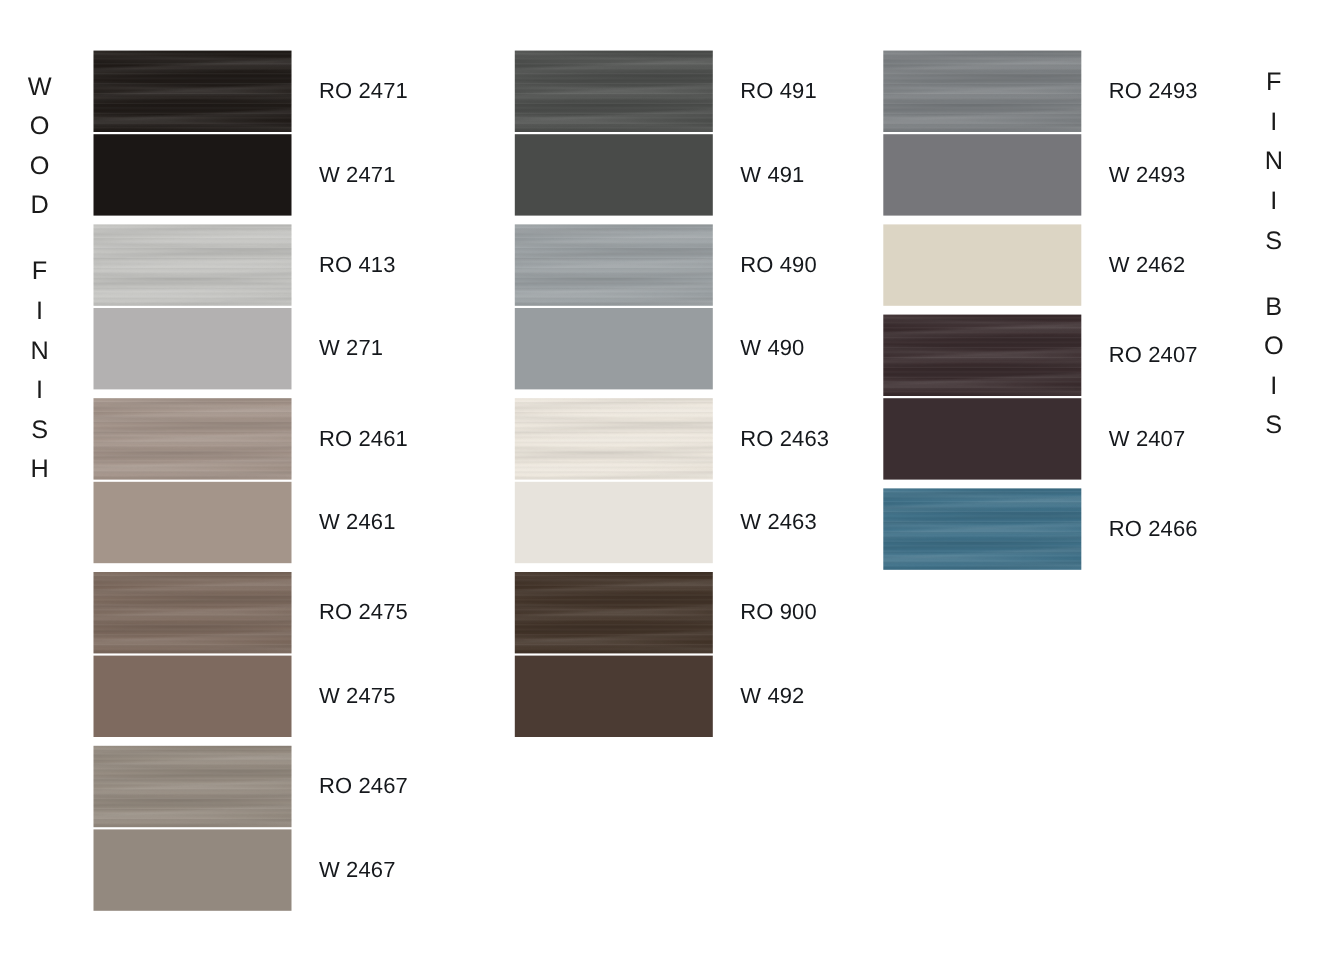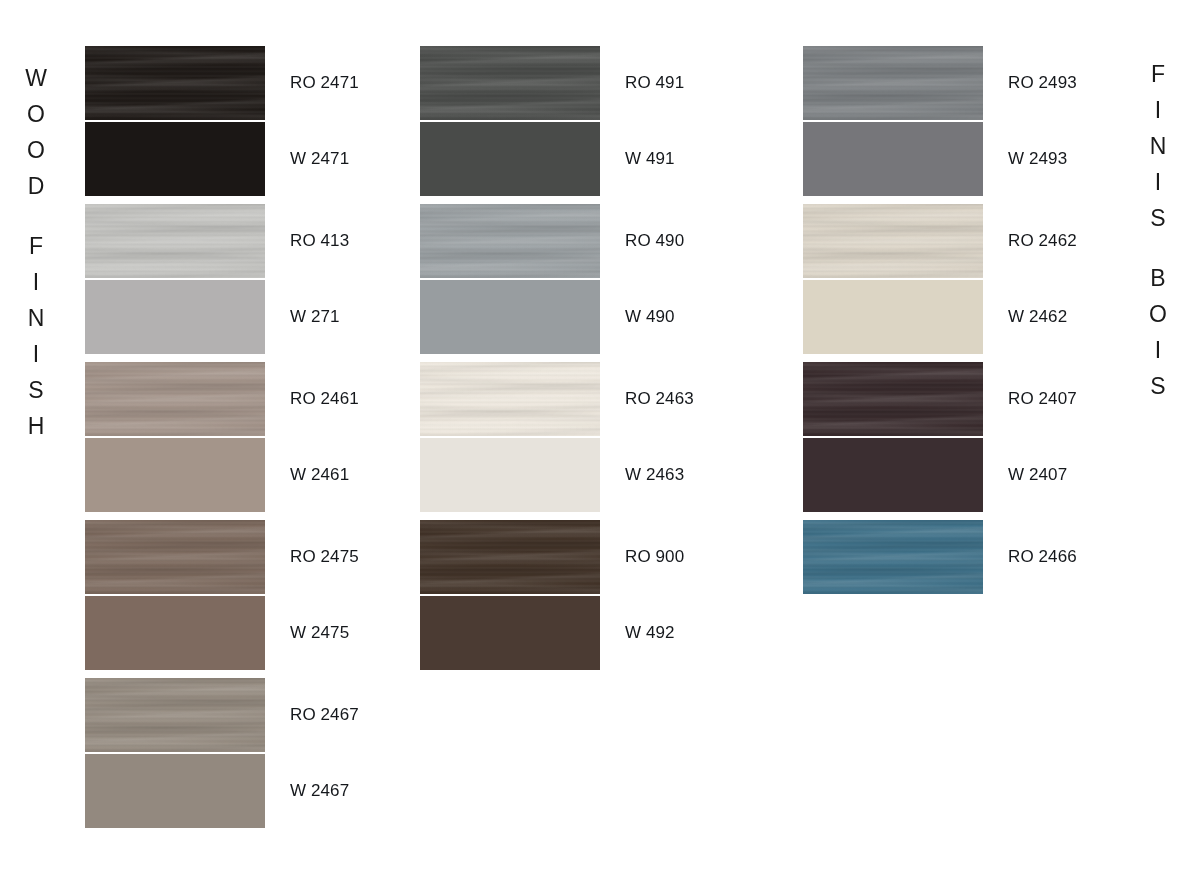--- a/index.html
+++ b/index.html
@@ -26,21 +26,21 @@
     user-select:none;
   }
   .side-caption .ltr{display:block;height:36px;}
   .side-caption .gap{display:block;height:24px;}
   #caption-left{left:6px;top:60px;}
   #caption-right{left:1128px;top:56px;}
 
   
   .column{position:absolute;top:46px;width:360px;}
   #col-0{left:85px;}
-  #col-1{left:420px;}
+  #col-1{left:468px;}
   #col-2{left:803px;}
 
   .pair{margin-bottom:8px;}
   .pair:last-child{margin-bottom:0;}
 
   .swatch-row{
     position:relative;
     height:74px;
     margin-bottom:2px;
     display:flex;
@@ -97,21 +97,21 @@
         rgba(0,0,0,0.055) 5px,
         rgba(0,0,0,0.00) 14px,
         rgba(255,255,255,0.07) 20px,
         rgba(255,255,255,0.00) 29px);
     opacity:.9;
   }
   .chip.flat{}
 
   .chip-label{
     margin-left:25px;
-    font-size:17px;
+    font-size:20px;
     color:#15181c;
     white-space:nowrap;
     letter-spacing:.1px;
   }
 </style>
 </head>
 <body>
 
 <div id="sheet">
 
@@ -229,24 +229,20 @@
           <div class="chip grain" title="RO 2493" style="background: rgb(124, 128, 131);"></div>
           <div class="chip-label">RO 2493</div>
         </div>
         <div class="swatch-row">
           <div class="chip flat" title="W 2493" style="background: rgb(118, 118, 122);"></div>
           <div class="chip-label">W 2493</div>
         </div>
       </div>
       <div class="pair">
         <div class="swatch-row">
-          <div class="chip grain" title="RO 2462" style="background: rgb(221, 214, 201);"></div>
-          <div class="chip-label">RO 2462</div>
-        </div>
-        <div class="swatch-row">
           <div class="chip flat" title="W 2462" style="background: rgb(220, 213, 196);"></div>
           <div class="chip-label">W 2462</div>
         </div>
       </div>
       <div class="pair">
         <div class="swatch-row">
           <div class="chip grain" title="RO 2407" style="background: rgb(58, 44, 46);"></div>
           <div class="chip-label">RO 2407</div>
         </div>
         <div class="swatch-row">

